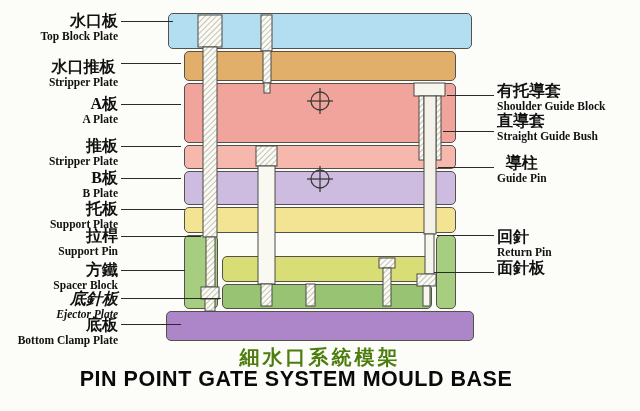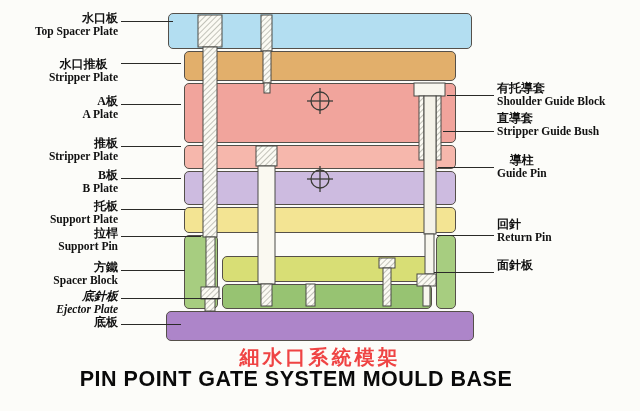--- a/index.html
+++ b/index.html
@@ -4,29 +4,29 @@
 <style>
   * { margin:0; padding:0; box-sizing:border-box; }
   html,body { background:#ffffff; }
   .stage {
     position:relative; width:640px; height:411px;
     background:#fcfcf9; overflow:hidden;
     font-family:"Liberation Serif","DejaVu Serif",serif;
   }
   .plate { position:absolute; border:1px solid #55504a; border-radius:5px; }
   .lbl { position:absolute; color:#111; font-weight:bold; line-height:1.1; }
-  .lbl .zh { font-size:12px; }
+  .lbl .zh { font-size:16px; }
   .lbl .en { font-size:11.5px; }
   .lbl.left  { right:522px; text-align:right; white-space:nowrap; }
   .lbl.right { left:497px;  text-align:left;  white-space:nowrap; }
   .lead { position:absolute; height:1px; background:#2a2a28; }
   .overlay { position:absolute; left:0; top:0; }
   .title-zh {
     position:absolute; top:344px; left:0; width:640px; text-align:center;
-    font-size:20px; font-weight:bold; color:#ef4444; letter-spacing:3px;
+    font-size:20px; font-weight:bold; color:#4d7c0f; letter-spacing:3px;
   }
   .title-en {
     position:absolute; top:367px; left:0; width:592px; text-align:center;
     font-family:"Liberation Sans","DejaVu Sans",sans-serif;
     font-size:21.5px; font-weight:bold; color:#0a0a0a; letter-spacing:0.5px;
   }
 </style>
 </head>
 <body>
 
@@ -110,21 +110,21 @@
   <div class="lead" style="top:324px; left:121px; width:60px;"></div>
 
   <div class="lead" style="top:95px;  left:447px; width:47px;"></div>
   <div class="lead" style="top:131px; left:443px; width:51px;"></div>
   <div class="lead" style="top:167px; left:438px; width:56px;"></div>
   <div class="lead" style="top:235px; left:437px; width:57px;"></div>
   <div class="lead" style="top:272px; left:434px; width:60px;"></div>
 
   <div class="lbl left" style="top:12px;">
     <div class="zh">水口板</div>
-    <div class="en">Top Spacer Plate</div>
+    <div class="en">Top Block Plate</div>
   </div>
   <div class="lbl left" style="top:58px;text-align:center;">
     <div class="zh">水口推板</div>
     <div class="en">Stripper Plate</div>
   </div>
   <div class="lbl left" style="top:95px;">
     <div class="zh">A板</div>
     <div class="en">A Plate</div>
   </div>
   <div class="lbl left" style="top:137px;">
@@ -146,35 +146,36 @@
   <div class="lbl left" style="top:261px;">
     <div class="zh">方鐵</div>
     <div class="en">Spacer Block</div>
   </div>
   <div class="lbl left" style="top:290px;font-style:italic;">
     <div class="zh">底針板</div>
     <div class="en">Ejector Plate</div>
   </div>
   <div class="lbl left" style="top:316px;">
     <div class="zh">底板</div>
+    <div class="en">Bottom Clamp Plate</div>
   </div>
 
   <div class="lbl right" style="top:82px;">
     <div class="zh">有托導套</div>
     <div class="en">Shoulder Guide Block</div>
   </div>
   <div class="lbl right" style="top:112px;">
     <div class="zh">直導套</div>
-    <div class="en">Stripper Guide Bush</div>
+    <div class="en">Straight Guide Bush</div>
   </div>
   <div class="lbl right" style="top:154px;text-align:center;">
     <div class="zh">導柱</div>
     <div class="en">Guide Pin</div>
   </div>
-  <div class="lbl right" style="top:218px;">
+  <div class="lbl right" style="top:228px;">
     <div class="zh">回針</div>
     <div class="en">Return Pin</div>
   </div>
   <div class="lbl right" style="top:259px;">
     <div class="zh">面針板</div>
   </div>
 
   <div class="title-zh">細水口系統模架</div>
   <div class="title-en">PIN POINT GATE SYSTEM MOULD BASE</div>
 

